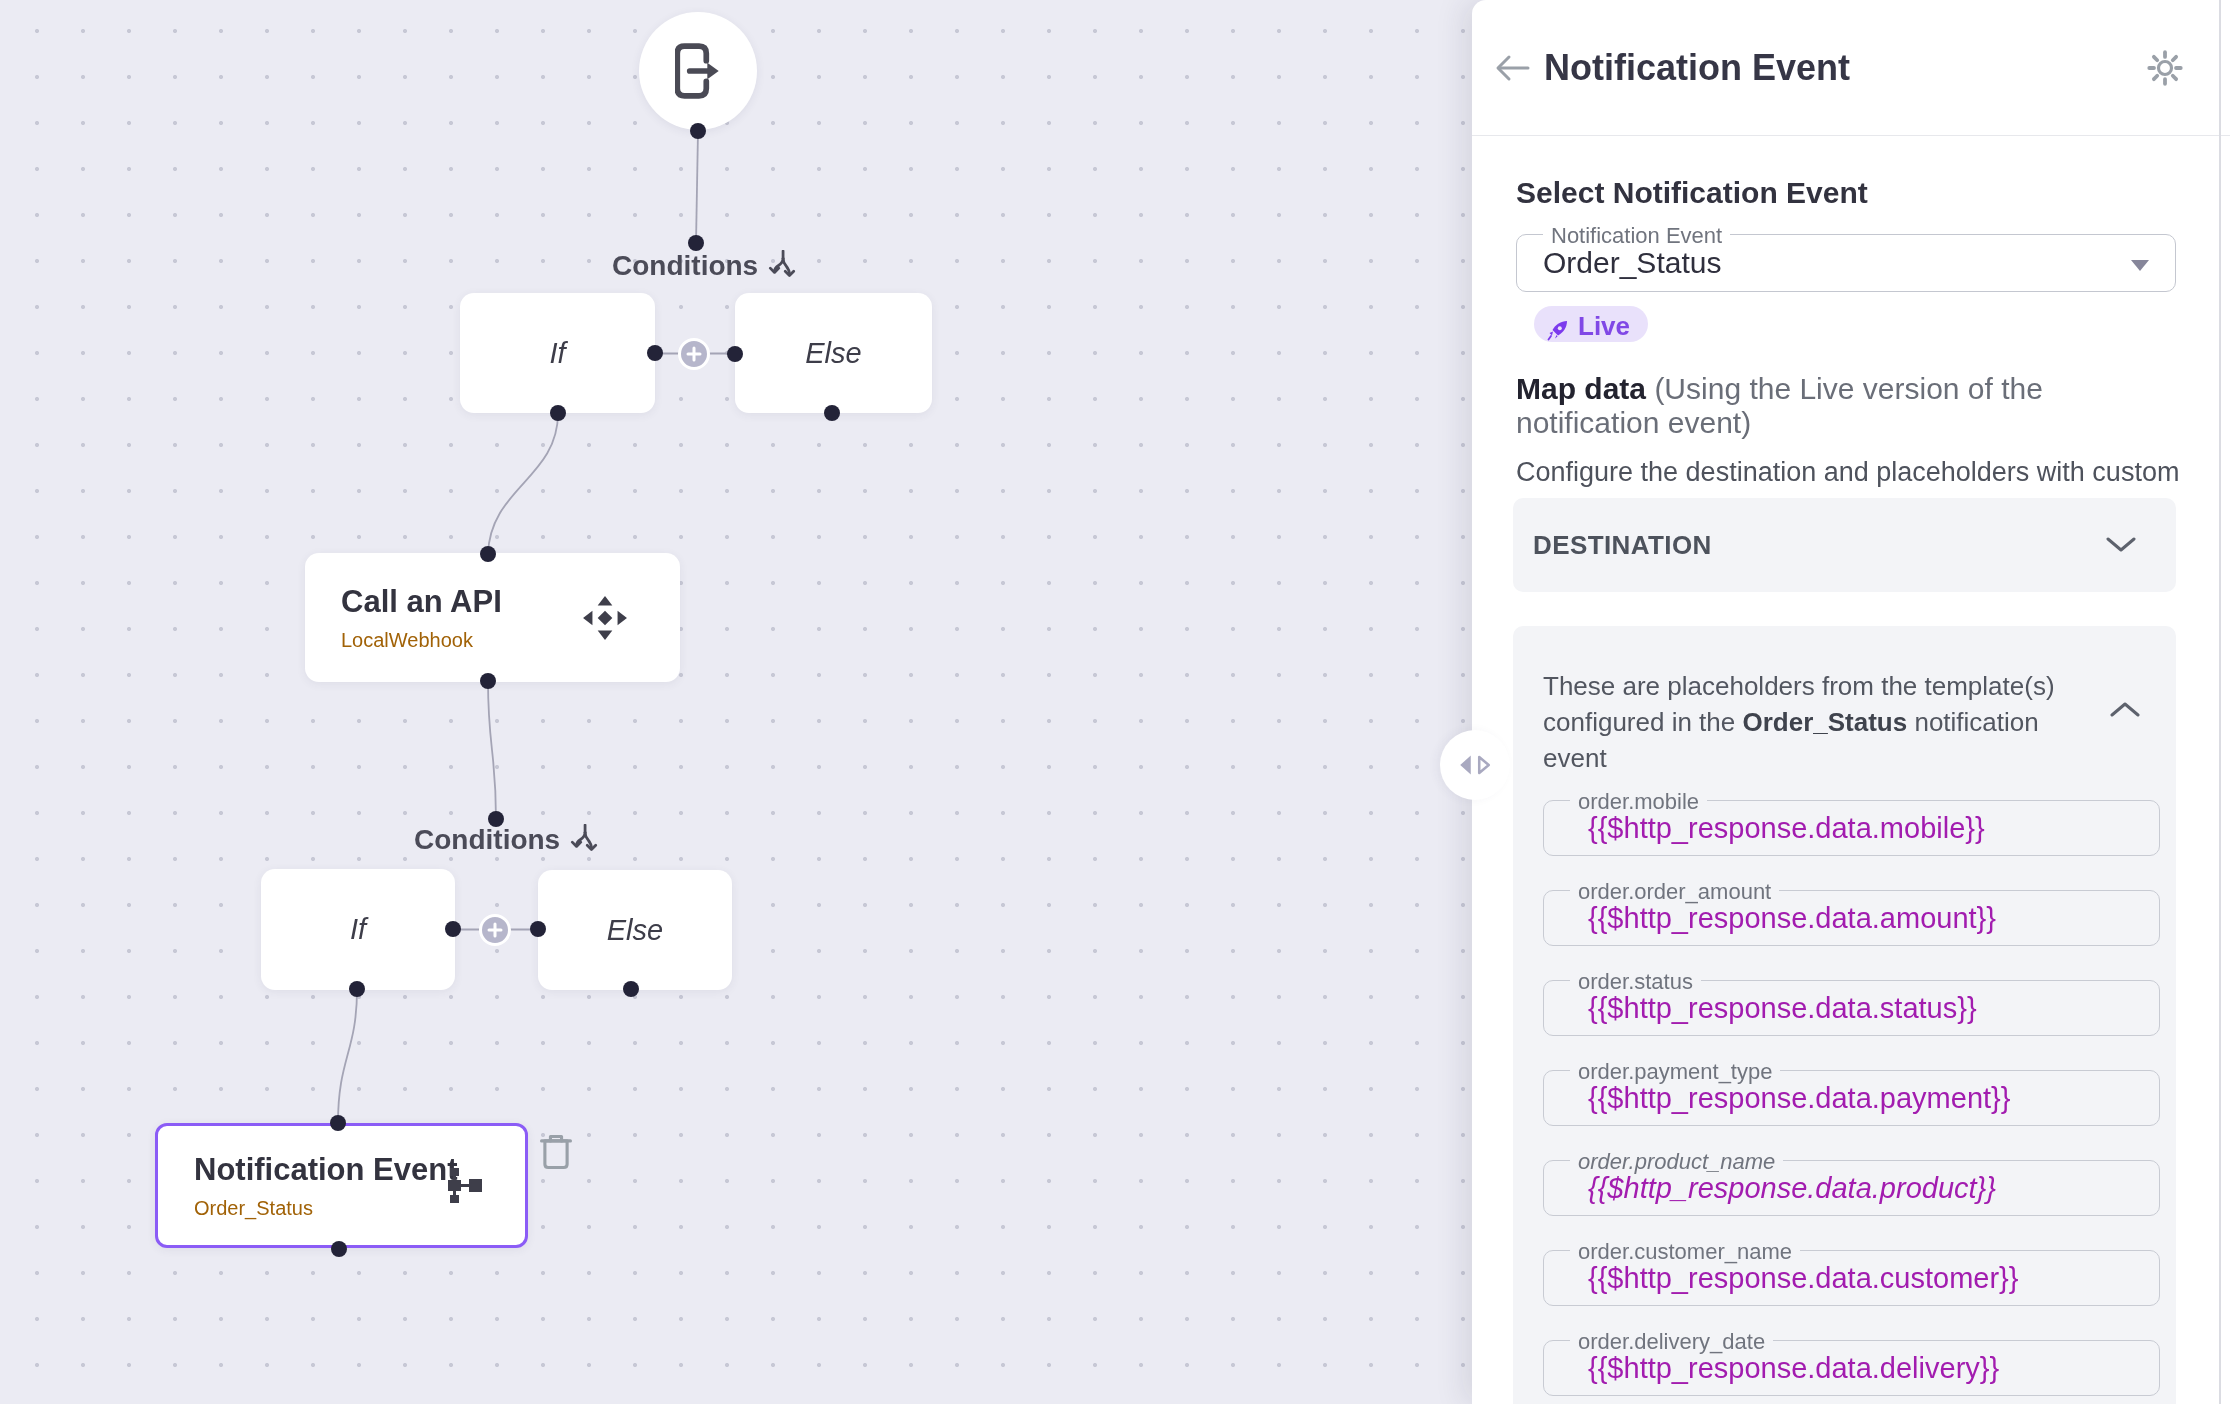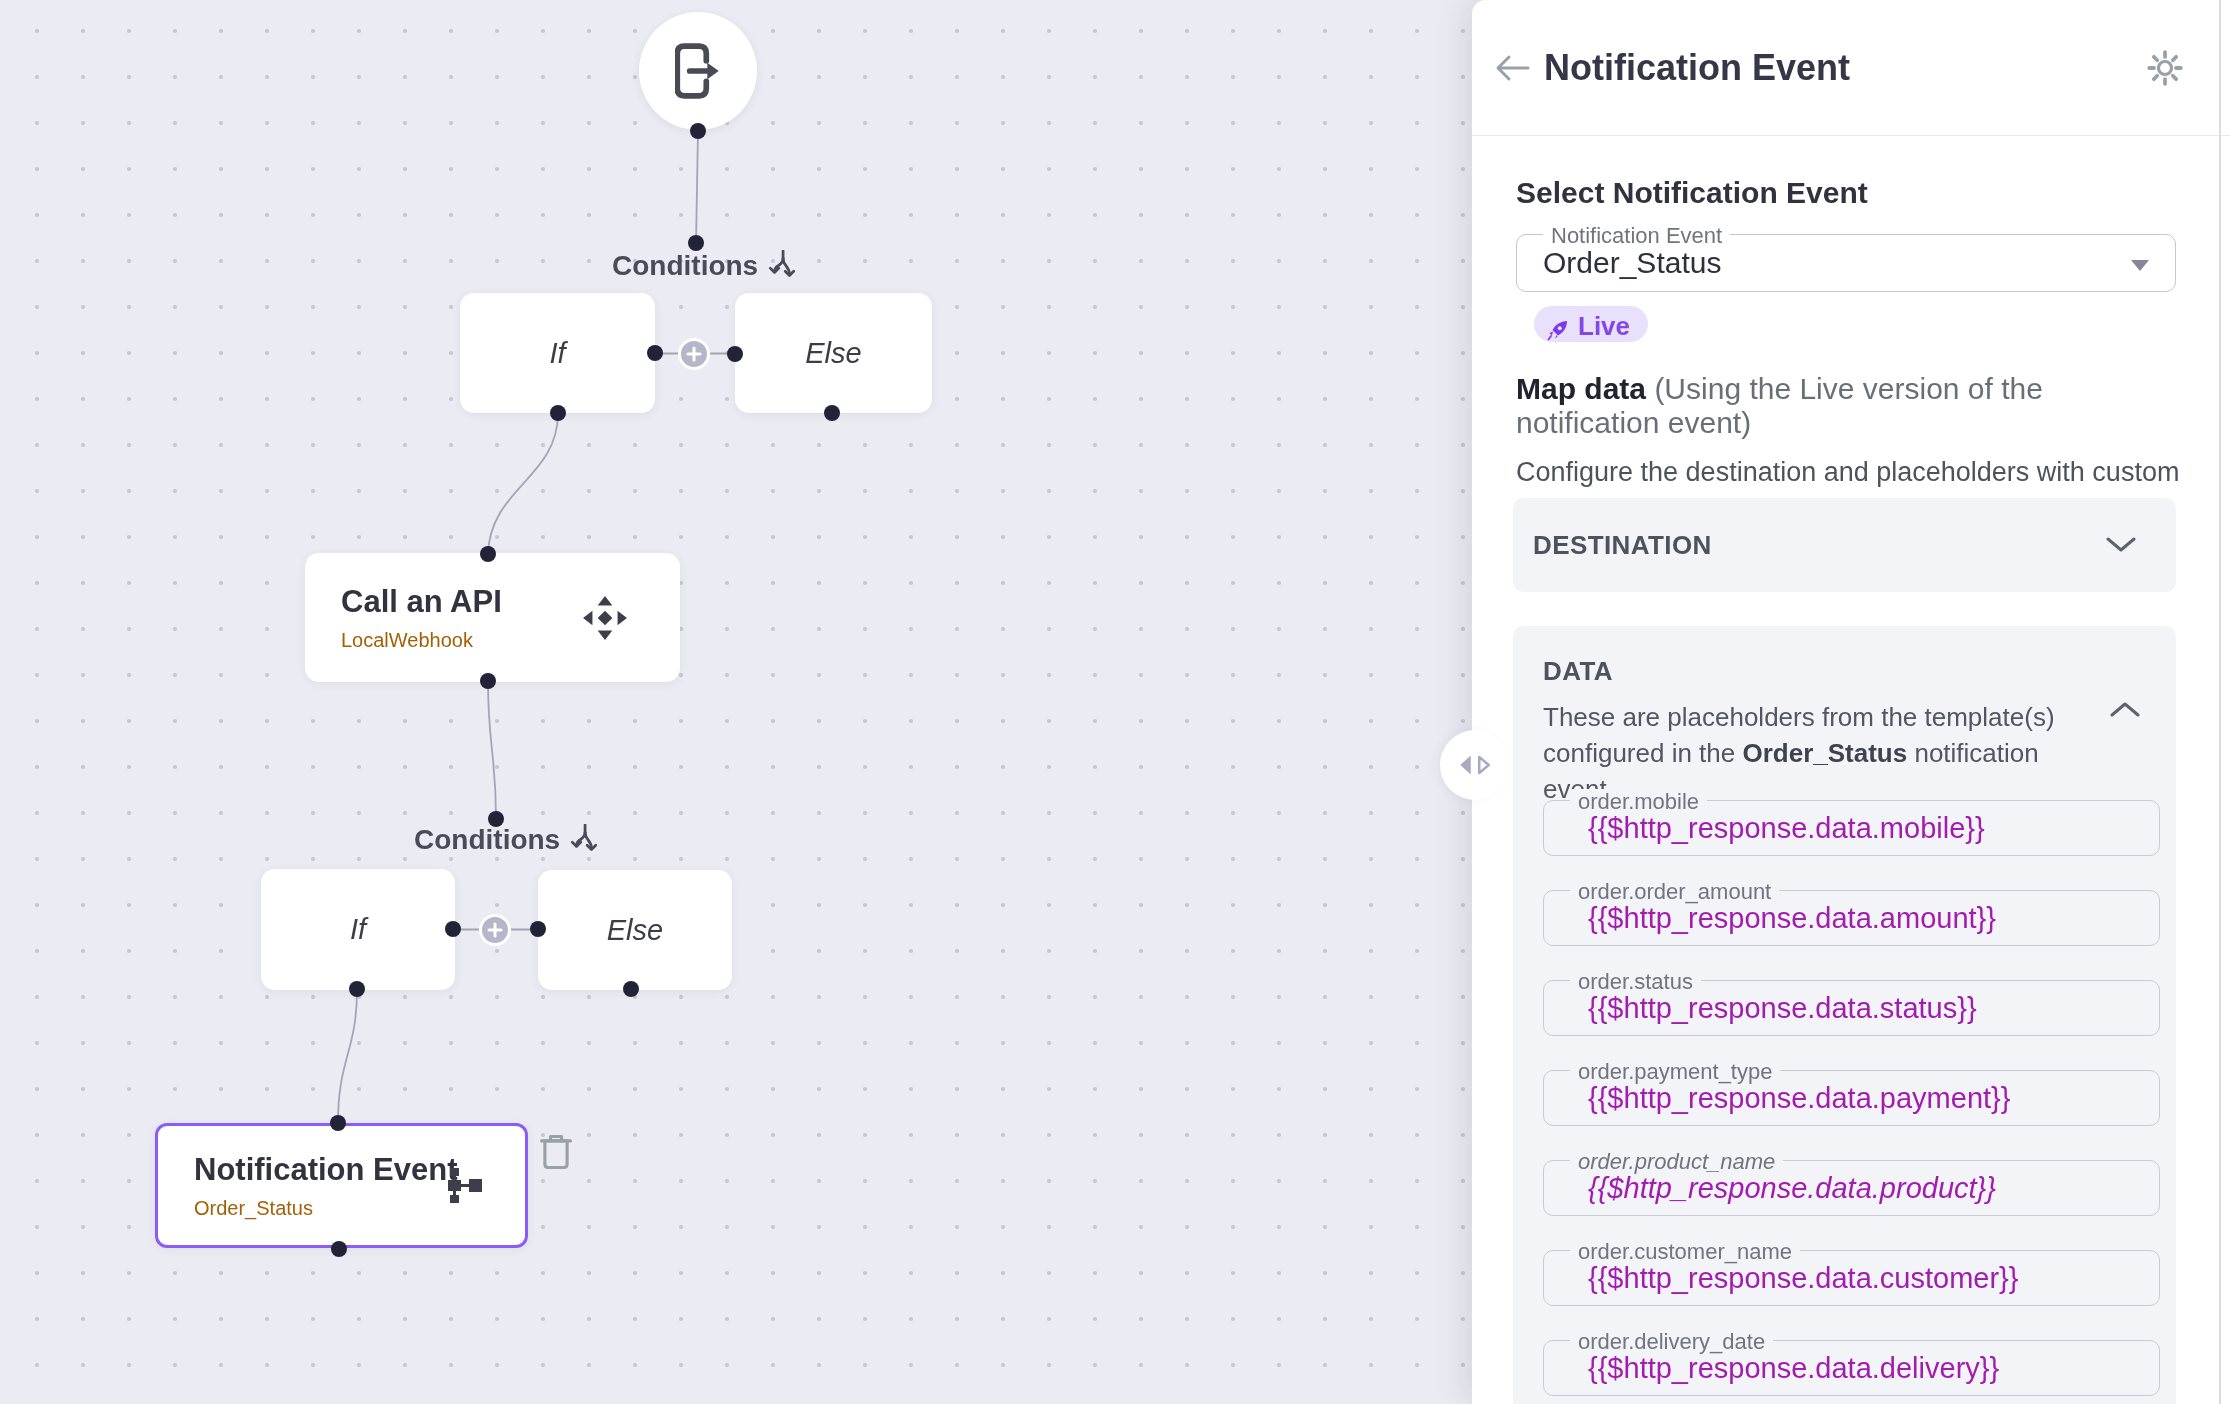--- a/index.html
+++ b/index.html
@@ -299,21 +299,20 @@
     <div class="accordion dest-box">
       <span class="acc-title">DESTINATION</span>
       <span class="acc-chevron">
         <svg width="30" height="18" viewBox="0 0 30 18" fill="none" stroke="#5d626d" stroke-width="3" stroke-linecap="round" stroke-linejoin="round">
           <polyline points="2,3 15,14 28,3"></polyline>
         </svg>
       </span>
     </div>
 
     <div class="accordion data-box">
-      <div class="acc-title">DATA</div>
       <div class="data-desc">
         <span>These are placeholders from the template(s) configured in the</span>
         <span> </span><b>Order_Status</b>
         <span> </span><span>notification event</span>
       </div>
       <span class="data-chevron">
         <svg width="30" height="18" viewBox="0 0 30 18" fill="none" stroke="#5d626d" stroke-width="3" stroke-linecap="round" stroke-linejoin="round">
           <polyline points="2,15 15,4 28,15"></polyline>
         </svg>
       </span>

